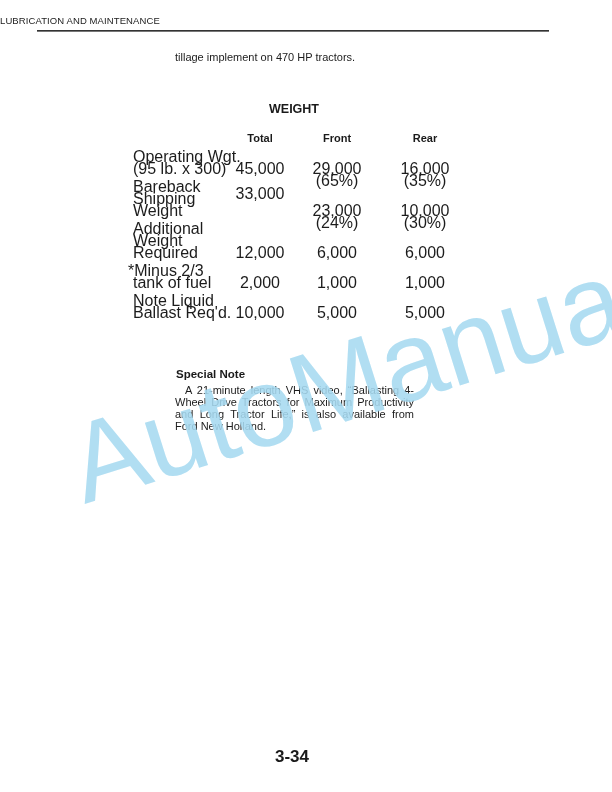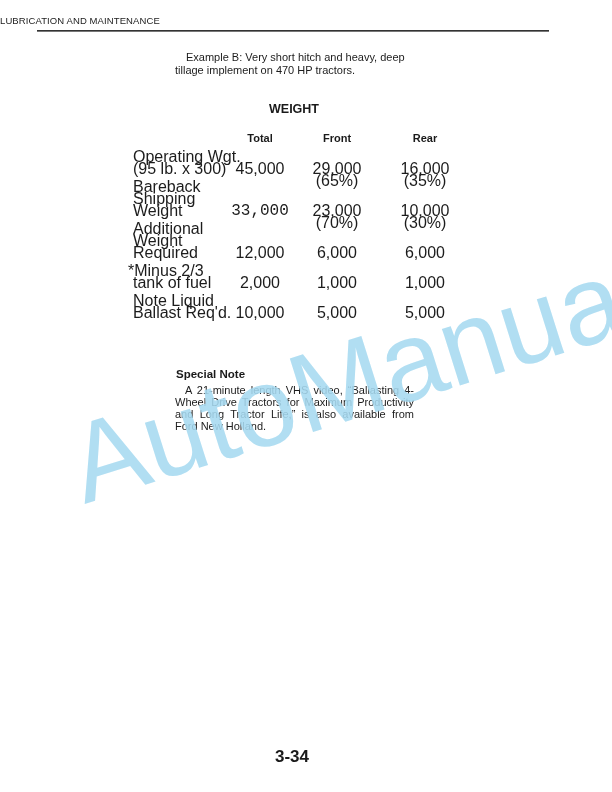--- a/index.html
+++ b/index.html
@@ -29,21 +29,20 @@
   .wm-wrap { position:absolute; left:58px; top:420px; transform:rotate(-17.5deg); transform-origin:0 0; }
   .wm-text { font-size:112px; font-weight:normal; color:#a6daf1; opacity:0.88; white-space:nowrap; line-height:100px; mix-blend-mode:multiply; }
 </style>
 </head>
 <body>
 
 <div class="abs header-title">LUBRICATION AND MAINTENANCE</div>
 <div class="abs header-rule"></div>
 
 <div class="abs intro">
-  <span class="l1">Example B: Very short hitch and heavy, deep</span>
   <span class="l2">tillage implement on 470 HP tractors.</span>
 </div>
 
 <div class="abs weight-title"><span>WEIGHT</span></div>
 
 <div>
   <div class="abs colhead c-total">Total</div>
   <div class="abs colhead c-front">Front</div>
   <div class="abs colhead c-rear">Rear</div>
 
@@ -56,22 +55,22 @@
     <div class="abs cell c-front" style="top:163px;">29,000 (65%)</div>
     <div class="abs cell c-rear" style="top:163px;">16,000 (35%)</div>
   </div>
 
   <div>
     <div class="abs cell label" style="top:181px;">
       <div>Bareback</div>
       <div>Shipping</div>
       <div>Weight</div>
     </div>
-    <div class="abs cell c-total" style="top:205px;font-family:Liberation Mono, monospace;">33,000</div>
-    <div class="abs cell c-front" style="top:205px;">23,000 (70%)</div>
+    <div class="abs cell c-total" style="top:188px;">33,000</div>
+    <div class="abs cell c-front" style="top:205px;">23,000 (24%)</div>
     <div class="abs cell c-rear" style="top:205px;">10,000 (30%)</div>
   </div>
 
   <div>
     <div class="abs cell label" style="top:223px;">
       <div>Additional</div>
       <div>Weight</div>
       <div>Required</div>
     </div>
     <div class="abs cell c-total" style="top:247px;">12,000</div>

